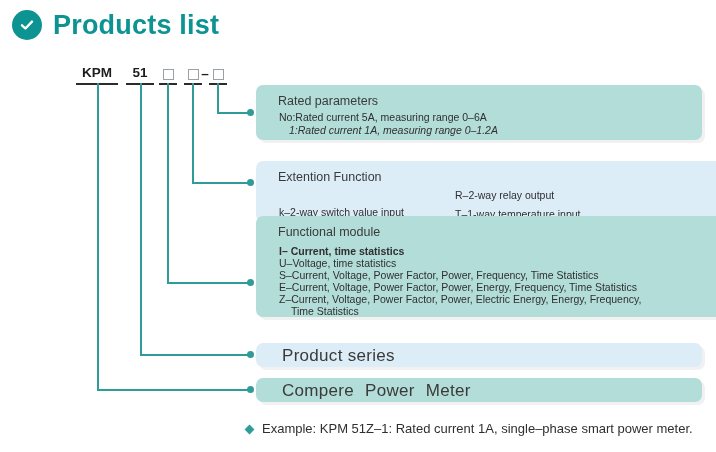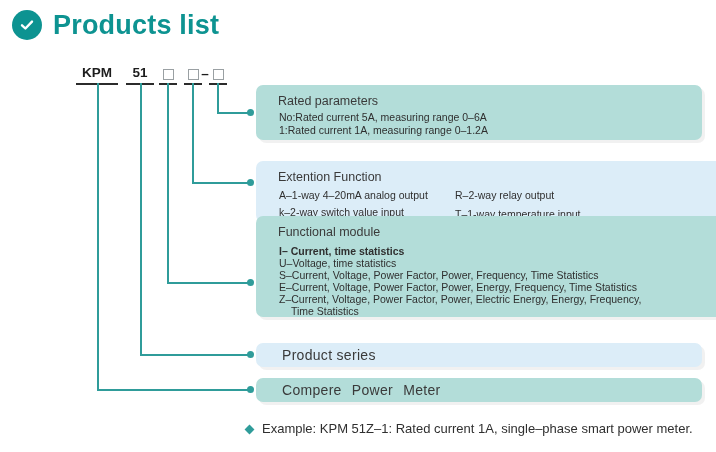--- a/index.html
+++ b/index.html
@@ -32,21 +32,21 @@
   .dot{position:absolute;width:7px;height:7px;border-radius:50%;background:#2f9c9a;}
 
   
   .box{position:absolute;left:256px;border-radius:7px;box-sizing:border-box;
     box-shadow:3px 3px 0 0 rgba(0,0,0,0.055);}
   .box.green{background:#b3ddd9;}
   .box.blue{background:#dcedf8;}
   .box-head{position:absolute;left:22px;font-size:12.5px;color:#3a3a3a;line-height:15px;white-space:nowrap;}
   .box-line{position:absolute;font-size:10.5px;color:#2f2f2f;line-height:13.5px;white-space:nowrap;}
   .box-line.b{font-weight:bold;}
-  .single-label{position:absolute;left:26px;font-size:14px;color:#3a3a3a;
+  .single-label{position:absolute;left:26px;font-size:17px;color:#3a3a3a;
     line-height:15px;white-space:nowrap;letter-spacing:.3px;}
   .wide-sp{word-spacing:6px;}
 
   
   .footnote{position:absolute;left:246px;top:422px;display:flex;align-items:center;gap:9px;}
   .diamond{width:7px;height:7px;background:#2f9c9a;transform:rotate(45deg);flex:0 0 auto;}
   .footnote-text{font-size:13px;color:#2f2f2f;line-height:14px;white-space:nowrap;}
 </style>
 </head>
 <body>
@@ -101,26 +101,25 @@
 <div class="conn h" style="left:140px;top:354px;width:112px;"></div>
 <div class="dot" style="left:247px;top:351px;"></div>
 
 <div class="conn v" style="left:97px;top:83px;height:307px;"></div>
 <div class="conn h" style="left:97px;top:389px;width:155px;"></div>
 <div class="dot" style="left:247px;top:386px;"></div>
 
 <div class="box green" style="top:85px;width:446px;height:55px;">
   <div class="box-head" style="top:9px;">Rated parameters</div>
   <div class="box-line" style="left:23px;top:26px;">No:Rated current 5A, measuring range 0–6A</div>
-  <div class="box-line" style="left:23px;top:39px;">1:Rated current 1A, measuring range 0–1.2A</div>
+  <div class="box-line" style="left:33px;top:39px;font-style:italic;">1:Rated current 1A, measuring range 0–1.2A</div>
 </div>
 
 <div class="box blue" style="top:161px;width:476px;height:61px;">
   <div class="box-head" style="top:9px;">Extention Function</div>
-  <div class="box-line" style="left:23px;top:28px;">A–1-way 4–20mA analog output</div>
   <div class="box-line" style="left:23px;top:45px;">k–2-way switch value input</div>
   <div class="box-line" style="left:199px;top:28px;">R–2-way relay output</div>
   <div class="box-line" style="left:199px;top:47px;">T–1-way temperature input</div>
 </div>
 
 <div class="box green" style="top:216px;width:522px;height:101px;">
   <div class="box-head" style="top:9px;">Functional module</div>
   <div class="box-line b" style="left:23px;top:29px;">I– Current, time statistics</div>
   <div class="box-line" style="left:23px;top:41px;">U–Voltage, time statistics</div>
   <div class="box-line" style="left:23px;top:53px;">S–Current, Voltage, Power Factor, Power, Frequency, Time Statistics</div>

